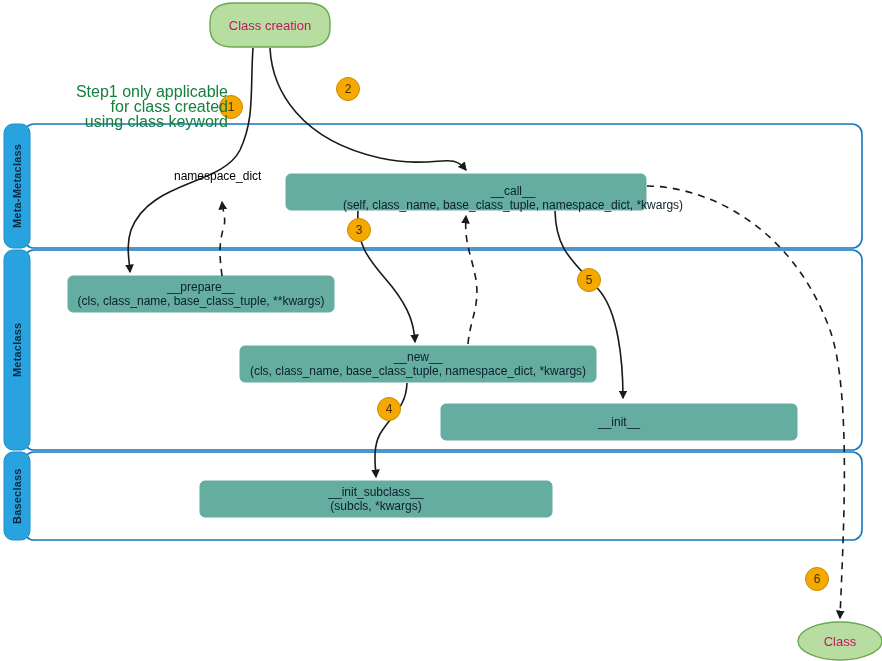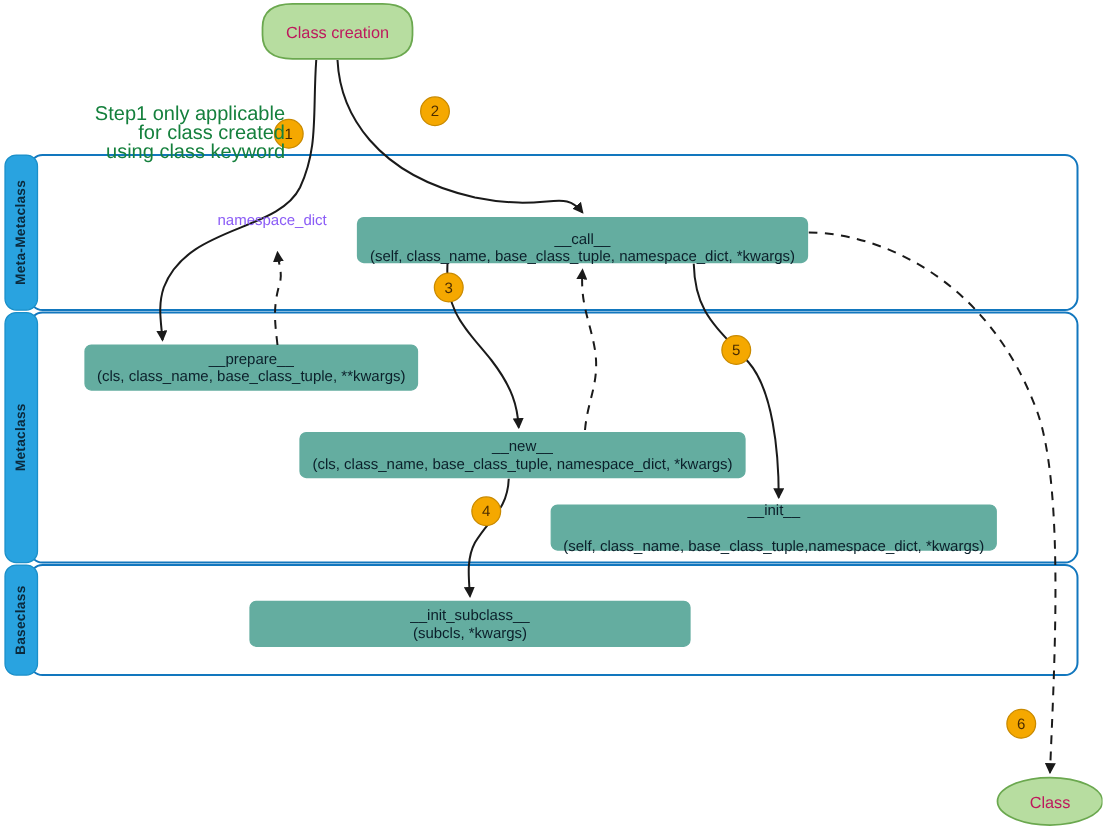--- a/index.html
+++ b/index.html
@@ -19,21 +19,21 @@
   }
   .node-text .l1{white-space:nowrap;}
   .node-text .l2{white-space:nowrap;}
   .badge-text{
     position:absolute;display:flex;align-items:center;justify-content:center;
     font-size:12px;color:#4a2c00;font-weight:normal;
   }
   .free-text{
     position:absolute;font-size:16px;line-height:15px;color:#15803d;text-align:right;
   }
-  .edge-label{position:absolute;font-size:12px;color:#8b5cf6;white-space:nowrap;}
+  .edge-label{position:absolute;font-size:12px;color:#000000;white-space:nowrap;}
   .term-text{
     position:absolute;display:flex;align-items:center;justify-content:center;
     font-size:13px;color:#be185d;
   }
 </style>
 </head>
 <body>
 
 <div id="stage">
 
@@ -92,35 +92,34 @@
     <circle cx="817" cy="579" r="11.5" fill="#f5a800" stroke="#c98a00" stroke-width="1"></circle>
   </svg>
 
   <div class="lane-label" style="left:4px;top:124px;width:26px;height:124px;">Meta-Metaclass</div>
   <div class="lane-label" style="left:4px;top:250px;width:26px;height:200px;">Metaclass</div>
   <div class="lane-label" style="left:4px;top:452px;width:26px;height:88px;">Baseclass</div>
 
   <div class="term-text" style="left:210px;top:3px;width:120px;height:44px;">Class creation</div>
   <div class="term-text" style="left:798px;top:622px;width:84px;height:38px;">Class</div>
 
-  <div class="node-text" style="left:286px;top:174px;width:360px;height:47px;">
+  <div class="node-text" style="left:286px;top:174px;width:360px;height:47px;padding-left:47px;">
     <span class="l1">__call__</span>
     <span class="l2">(self, class_name, base_class_tuple, namespace_dict, *kwargs)</span>
   </div>
   <div class="node-text" style="left:240px;top:346px;width:356px;height:36px;">
     <span class="l1">__new__</span>
     <span class="l2">(cls, class_name, base_class_tuple, namespace_dict, *kwargs)</span>
   </div>
   <div class="node-text" style="left:68px;top:276px;width:266px;height:36px;">
     <span class="l1">__prepare__</span>
     <span class="l2">(cls, class_name, base_class_tuple, **kwargs)</span>
   </div>
   <div class="node-text" style="left:441px;top:404px;width:356px;height:36px;gap:15px;">
     <span class="l1">__init__</span>
-    <span class="l2">(self, class_name, base_class_tuple,namespace_dict, *kwargs)</span>
   </div>
   <div class="node-text" style="left:200px;top:481px;width:352px;height:36px;">
     <span class="l1">__init_subclass__</span>
     <span class="l2">(subcls, *kwargs)</span>
   </div>
 
   <div class="badge-text" style="left:219px;top:95px;width:24px;height:24px;">1</div>
   <div class="badge-text" style="left:336px;top:77px;width:24px;height:24px;">2</div>
   <div class="badge-text" style="left:347px;top:218px;width:24px;height:24px;">3</div>
   <div class="badge-text" style="left:377px;top:397px;width:24px;height:24px;">4</div>

